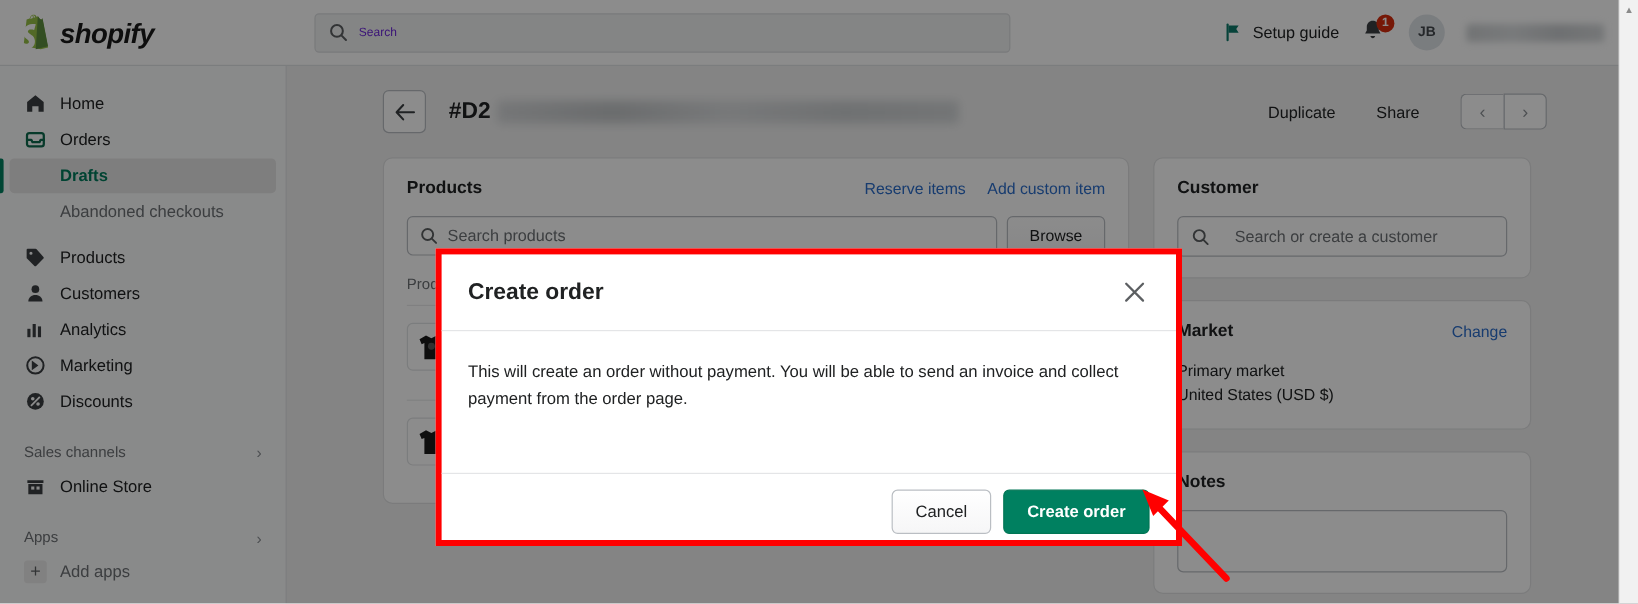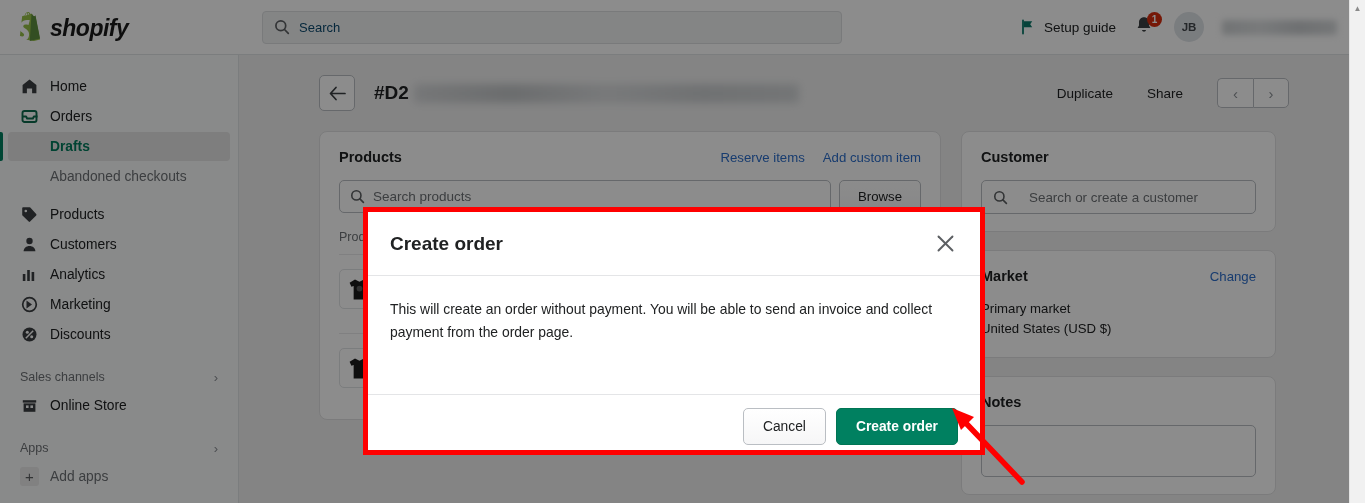--- a/index.html
+++ b/index.html
@@ -39,21 +39,21 @@
   .logo-bag { width: 26px; height: 30px; }
   .logo-text {
     font-size: 23px; font-weight: bold; font-style: italic;
     color: #1a1a1a; letter-spacing: -0.5px;
   }
   .topsearch {
     width: 580px; height: 33px; margin-left: 18px;
     background: #f1f2f3; border: 1px solid #dcdee0; border-radius: 4px;
     display: flex; align-items: center; gap: 9px; padding: 0 11px;
   }
-  .topsearch span.ph { font-size: 13px; color: #0c4a6e; }
+  .topsearch span.ph { font-size: 10px; color: #6d28d9; }
   .top-right {
     margin-left: auto; display: flex; align-items: center;
     gap: 18px; padding-right: 12px;
   }
   .setup-guide {
     display: flex; align-items: center; gap: 8px;
     font-size: 13.5px; color: #202223;
   }
   .bell-wrap { position: relative; width: 22px; height: 24px; }
   .bell-badge {

